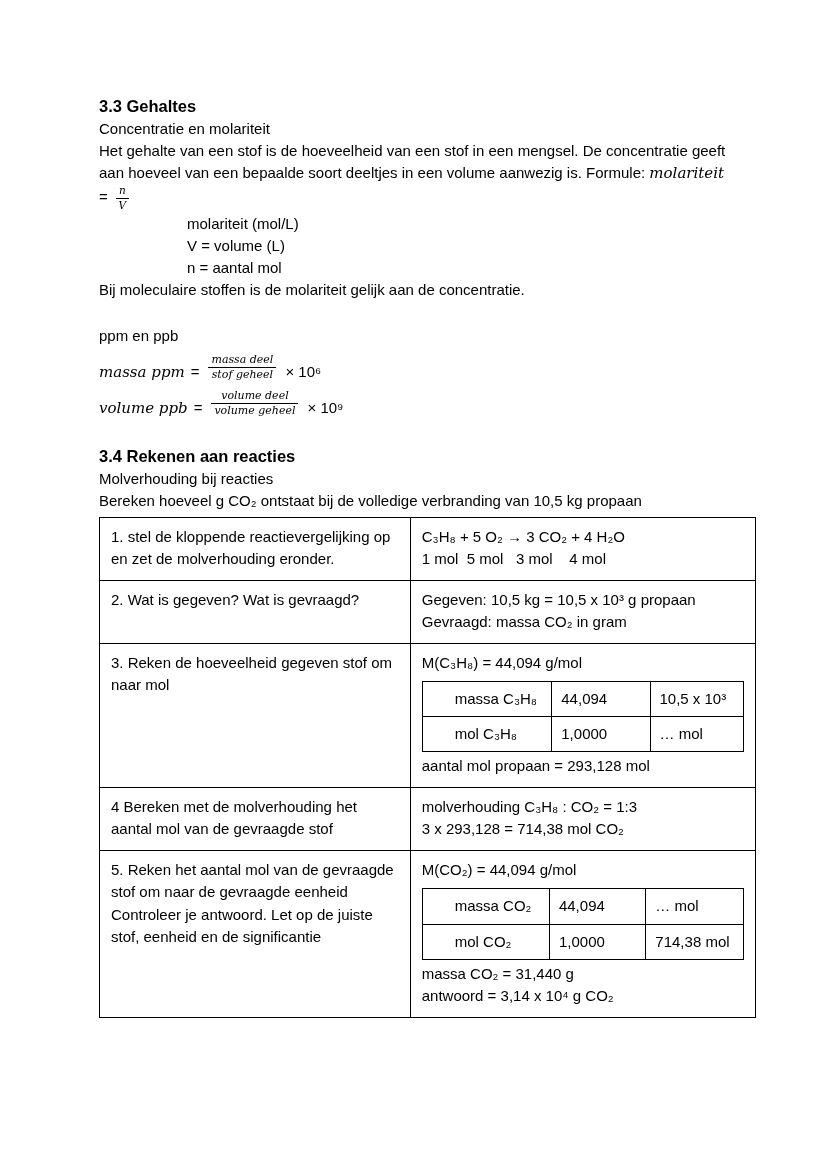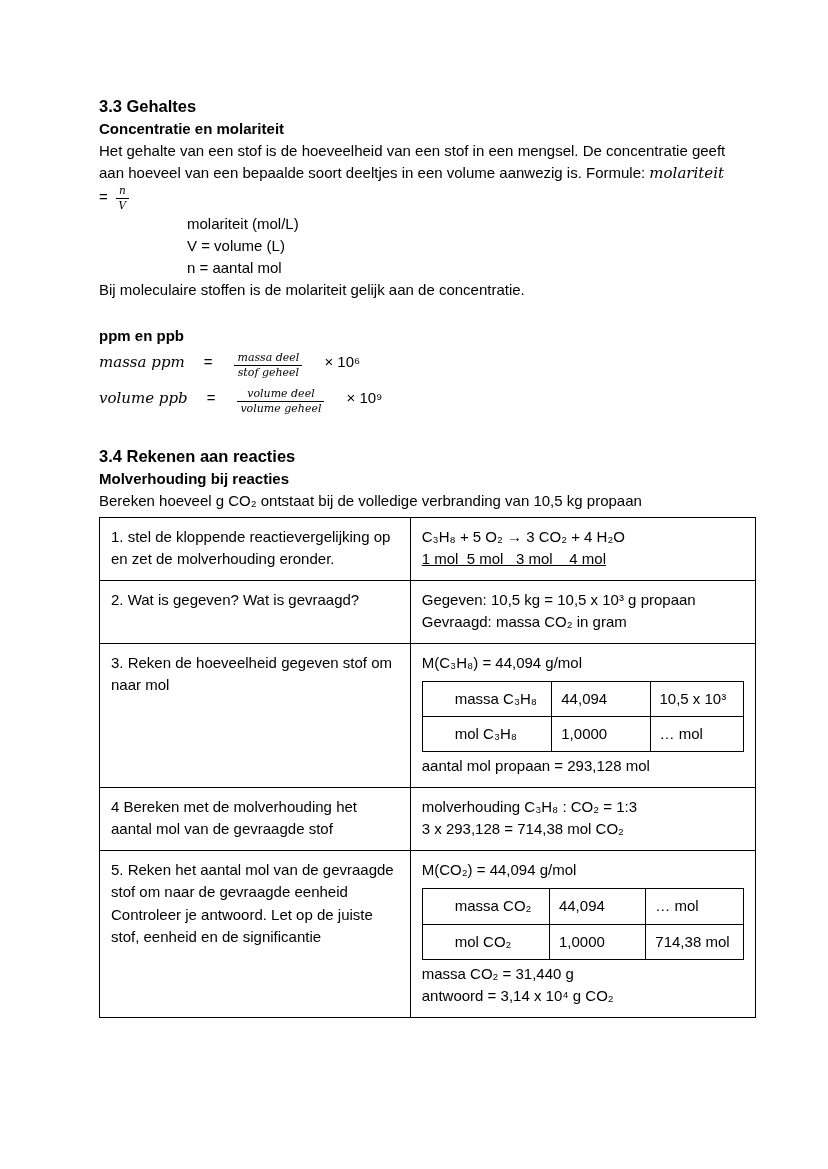--- a/index.html
+++ b/index.html
@@ -5,43 +5,43 @@
   html, body { margin: 0; padding: 0; }
   body {
     width: 828px; height: 1169px;
     background: #ffffff; color: #000000;
     font-family: "Liberation Sans", sans-serif;
     font-size: 15px; line-height: 1.47;
     overflow: hidden;
   }
   .page { padding: 95px 72px 40px 99px; }
   .h1 { font-size: 16.5px; font-weight: 700; margin: 0; line-height: 1.4; }
-  .h2 { font-size: 15px; font-weight: 700; margin: 0; }
+  .h2 { font-size: 15px; font-weight: 400; margin: 0; }
   .para { margin: 0; max-width: 634px; }
   .defs { margin-left: 88px; }
   .math { font-family: "DejaVu Serif", serif; font-style: italic; }
   .upright { font-style: normal; font-family: "Liberation Sans", sans-serif; }
   .frac { display: inline-block; vertical-align: middle; text-align: center;
           font-size: 11px; line-height: 1.3; margin: 0 3px; }
   .frac .num { display: block; border-bottom: 1px solid #000; padding: 0 3px; }
   .frac .den { display: block; padding: 0 3px; }
   .frac.small { font-size: 10.5px; }
-  .mathline { display: flex; align-items: flex-start; gap: 19px; margin: 4px 0; min-height: 32px; }
+  .mathline { display: flex; align-items: flex-end; gap: 6px; margin: 4px 0; min-height: 32px; }
   .sp1 { margin-top: 24px; }
   .sp2 { margin-top: 26px; }
   .wtable { border-collapse: collapse; margin-top: 5px; table-layout: fixed; }
   .wtable > tbody > tr > td { border: 1.5px solid #000; vertical-align: top; padding: 8px 11px 10px 11px; }
   .lcell { width: 316px; }
   .rcell { width: 340px; margin-left: 40px; }
   .itable { border-collapse: collapse; margin: 7px 0 3px 0; }
   .itable td { border: 1.5px solid #000; padding: 6px 9px; }
   .itable td:nth-child(1) { width: 112px; padding-left: 32px; }
   .itable td:nth-child(2) { width: 98px; }
   .itable td:nth-child(3) { width: 100px; }
-  .pre { white-space: pre-wrap; text-decoration: underline; }
+  .pre { white-space: pre-wrap; }
 </style>
 </head>
 <body>
 
 <div class="page">
 
   <div class="h1">3.3 Gehaltes</div>
   <div class="h2">Concentratie en molariteit</div>
 
   <p class="para"><span>Het gehalte van een stof is de hoeveelheid van een stof in een mengsel. De concentratie geeft aan hoeveel van een bepaalde soort deeltjes in een volume aanwezig is. Formule: </span><span class="math"><span>molariteit</span> <span class="upright">=</span> <span class="frac small"><span class="num">n</span><span class="den">V</span></span></span></p>

